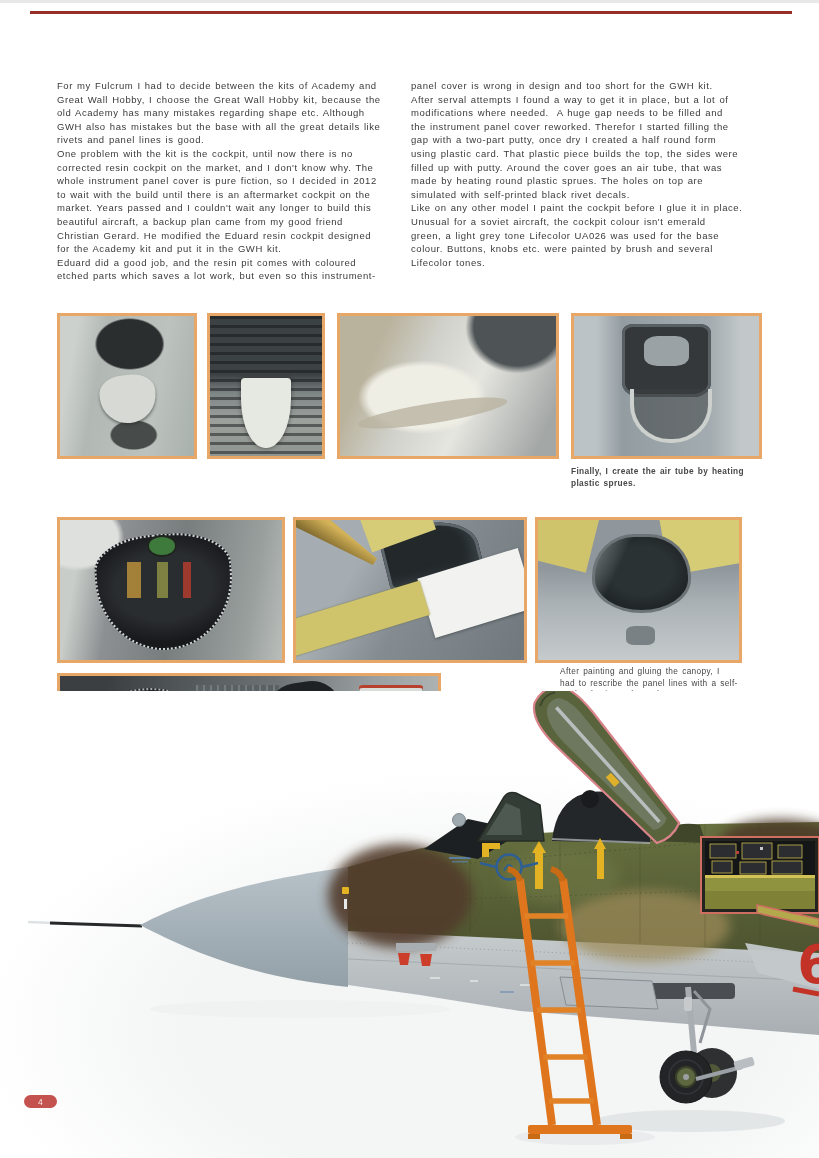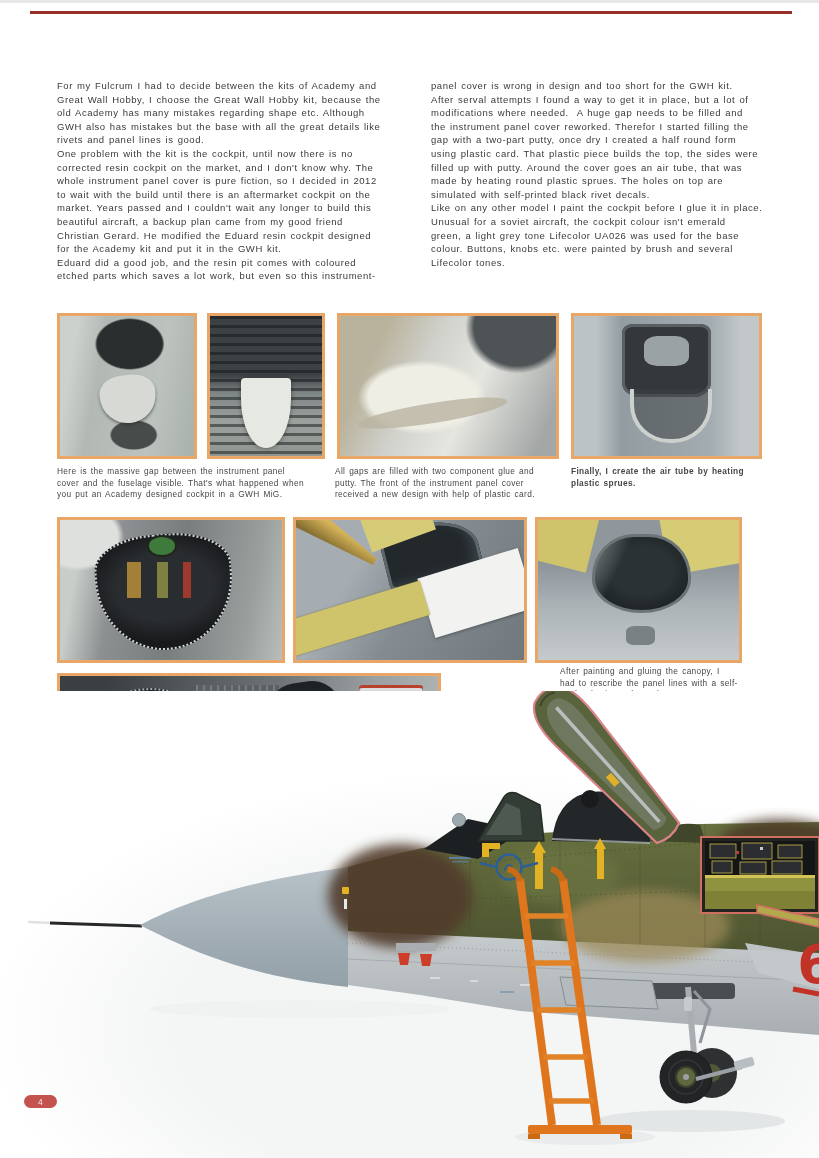--- a/index.html
+++ b/index.html
@@ -11,21 +11,21 @@
   .rule{position:absolute;left:30px;width:762px;height:2.5px;background:#962f28;}
   .rule.top{top:8px;}
   .rule.bottom{top:1148px;}
 
   .col{
     position:absolute;top:76px;
     font-size:9.5px;line-height:13.6px;letter-spacing:0.55px;word-spacing:1px;
     color:#3a3a3a;white-space:pre;
   }
   .col.left{left:57px;}
-  .col.right{left:431px;}
+  .col.right{left:411px;}
 
   .caption{
     position:absolute;
     font-size:8.3px;line-height:11.6px;letter-spacing:0.35px;word-spacing:1.2px;
     color:#474747;white-space:pre;
   }
 
   .ph{position:absolute;border:3px solid #e9a767;box-sizing:border-box;overflow:hidden;}
   .ph>div{position:absolute;}
 
@@ -175,26 +175,20 @@
   </div>
   <div class="ph r1p3">
     <div class="edge"></div>
   </div>
   <div class="ph r1p4">
     <div class="tub"></div>
     <div class="box"></div>
     <div class="utube"></div>
   </div>
 
-  <div class="caption" style="left:57px;top:463px;">Here is the massive gap between the instrument panel
-cover and the fuselage visible. That's what happened when
-you put an Academy designed cockpit in a GWH MiG.</div>
-  <div class="caption" style="left:335px;top:463px;">All gaps are filled with two component glue and
-putty. The front of the instrument panel cover
-received a new design with help of plastic card.</div>
   <div class="caption" style="left:571px;top:463px;font-weight:bold;">Finally, I create the air tube by heating
 plastic sprues.</div>
 
   <div class="ph r2p1">
     <div class="tub"></div>
     <div class="gyro"></div>
     <div class="bits"></div>
   </div>
   <div class="ph r2p2">
     <div class="canopyhole"></div>

